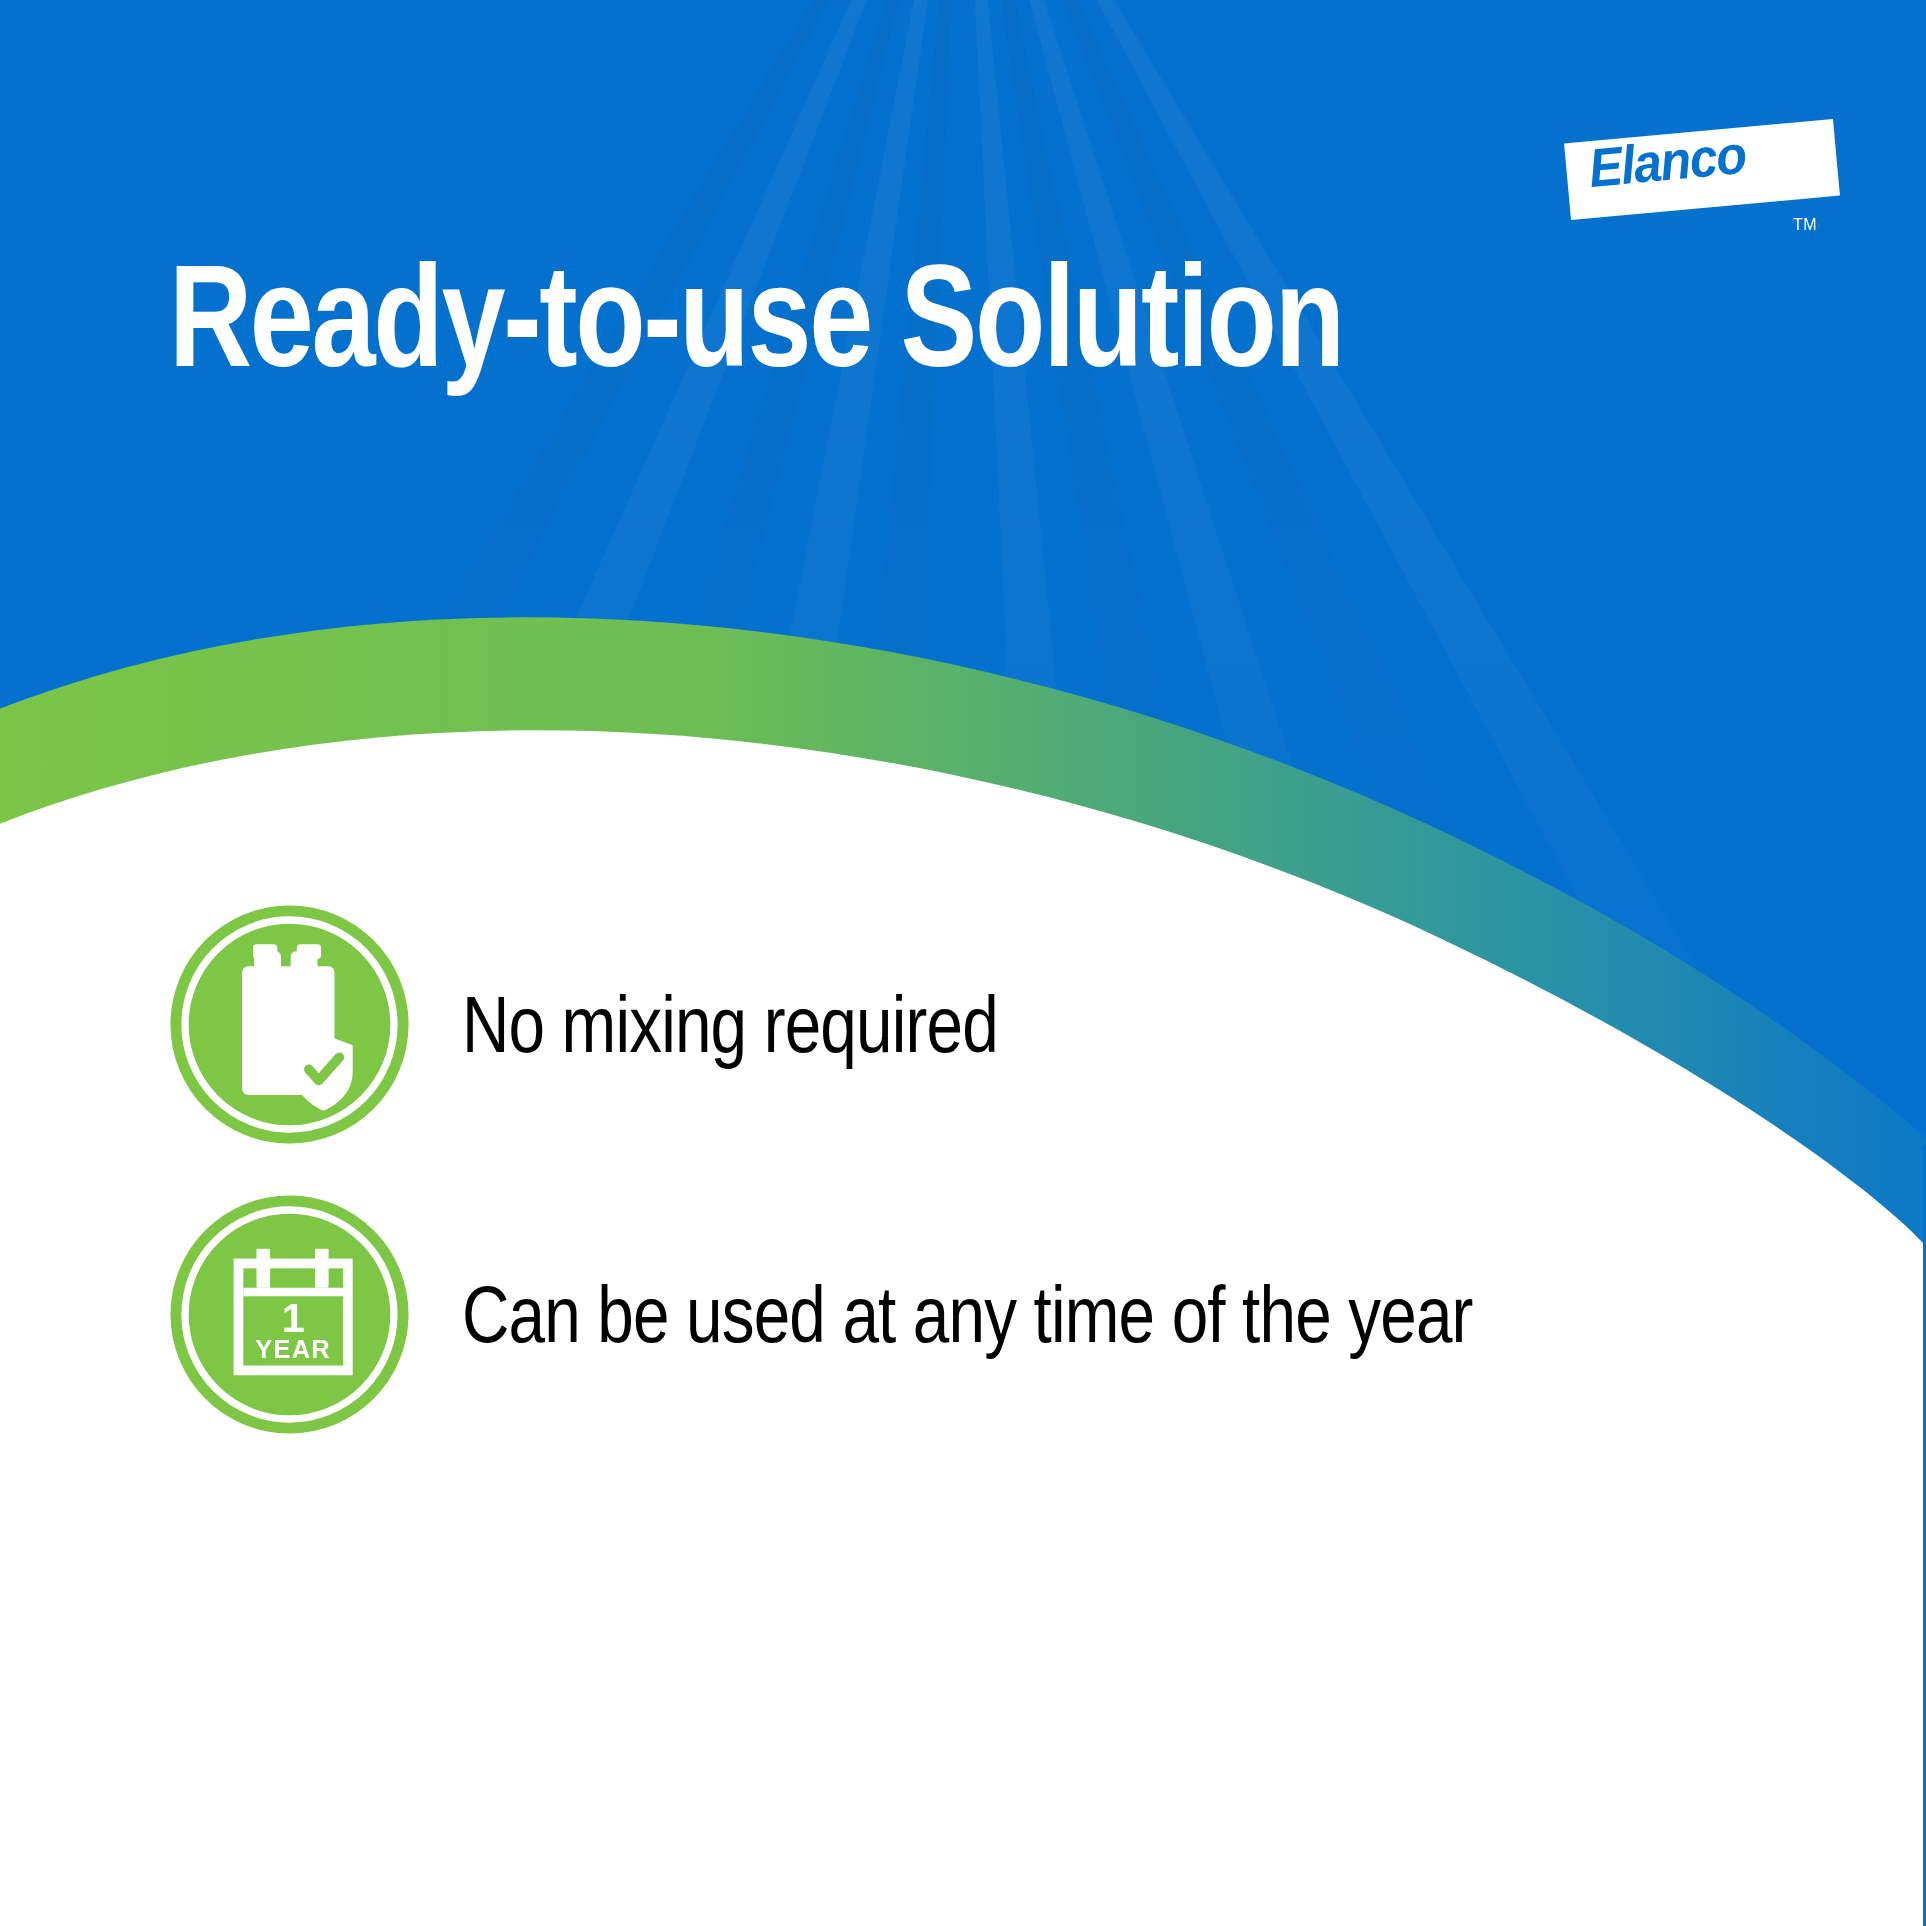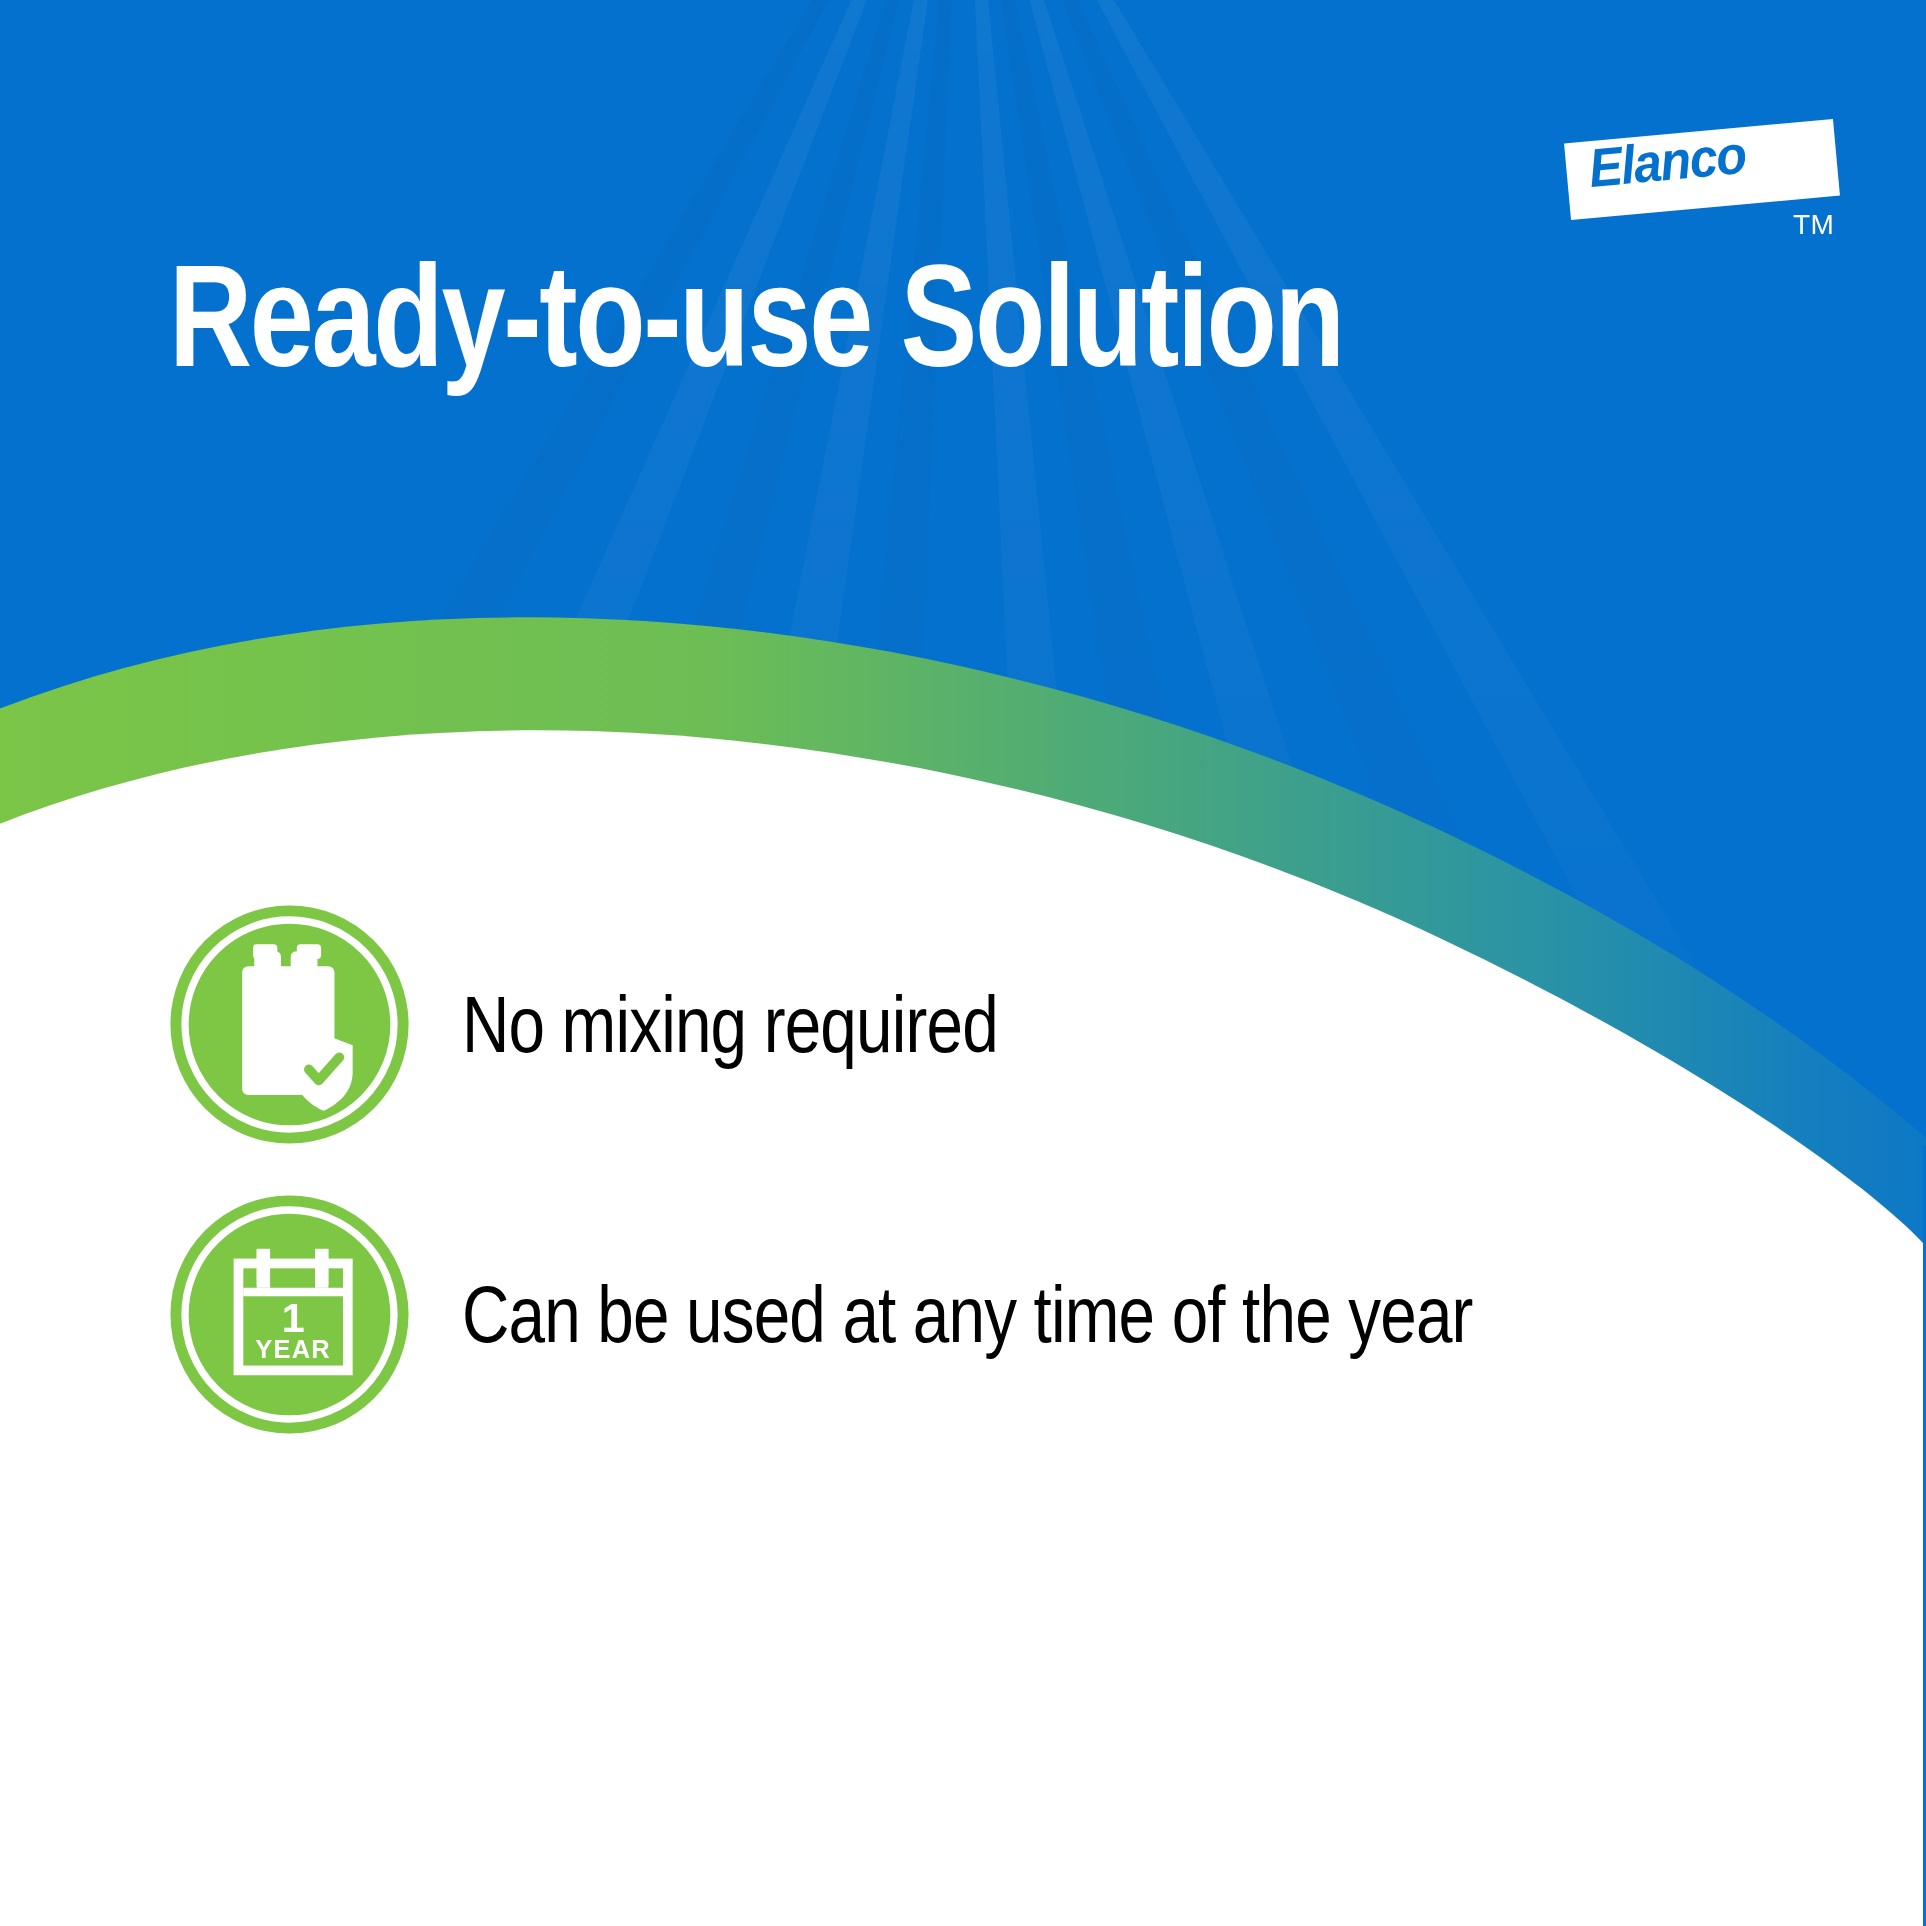--- a/index.html
+++ b/index.html
@@ -81,21 +81,21 @@
     font-style:italic;
     letter-spacing:-1.4px;
     transform:rotate(-5.2deg) scaleX(0.93);
     transform-origin:left center;
     white-space:nowrap;
   }
   .logo-tm {
     position:absolute;
     left:226px; top:83px;
     color:#ffffff;
-    font-size:28px;
+    font-size:16px;
     line-height:21px;
     font-weight:400;
     letter-spacing:0.5px;
   }
 
   
   .bullets {
     position:absolute;
     left:0; top:0; width:1926px; height:1926px;
   }

